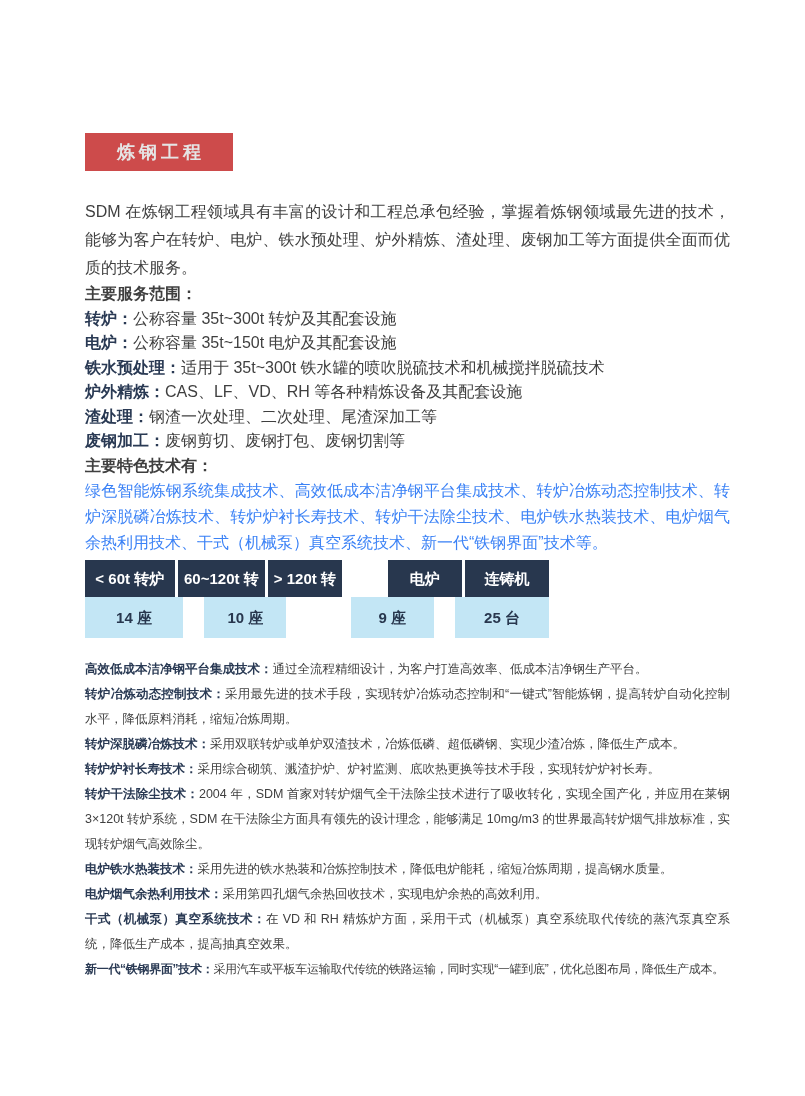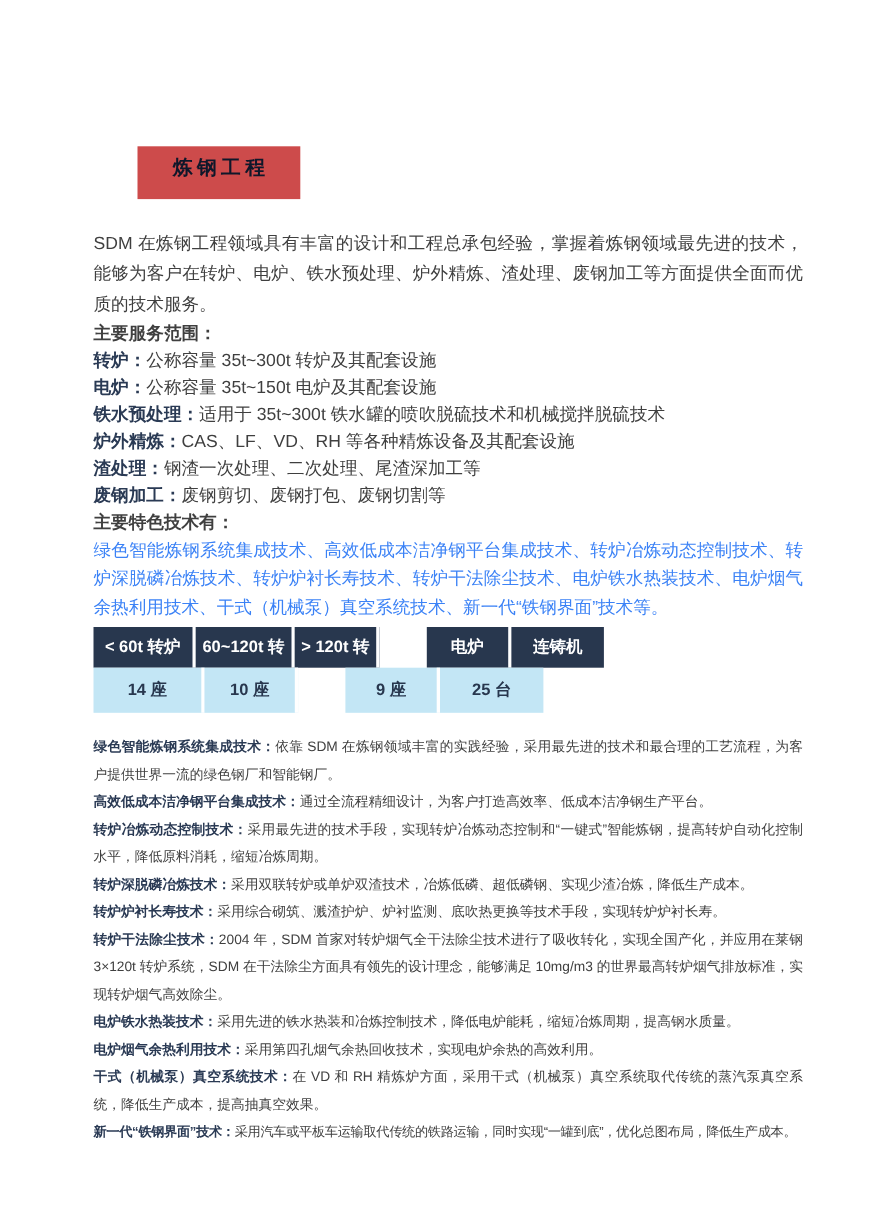--- a/index.html
+++ b/index.html
@@ -12,26 +12,25 @@
   .content {
     position: absolute;
     left: 85px; top: 0;
     width: 645px;
   }
   
   .badge {
     display: inline-block;
     margin-top: 133px;
     background: #cd4b4b;
-    color: #0f172a;
+    color: #e5e5e5;
     font-size: 18px;
     font-weight: bold;
     letter-spacing: 4px;
-    padding: 7px 28px 17px 32px;
-    margin-left: 40px;
+    padding: 7px 28px 7px 32px;
   }
   
   .intro {
     margin-top: 27px;
     font-size: 16px;
     line-height: 28px;
     text-align: justify;
     color: #3f3f3f;
   }
   
@@ -47,21 +46,21 @@
     font-size: 16px;
     line-height: 26px;
     text-align: justify;
     color: #3b82f6;
   }
   
   .cap-table {
     margin-top: 4px;
     width: 464px;
   }
-  .cap-row { display: flex; width: 100%; }
+  .cap-row { display: flex; width: 100%; justify-content: space-between; }
   .cap-cell {
     text-align: center;
     font-weight: bold;
     border-right: 3px solid #ffffff;
   }
   .cap-cell:last-child { border-right: none; }
   .cap-head .cap-cell {
     background: #28374e;
     color: #ffffff;
     font-size: 15px;
@@ -120,21 +119,20 @@
     </div>
     <div class="cap-row cap-vals">
       <div class="cap-cell c1">14 座</div>
       <div class="cap-cell c2">10 座</div>
       <div class="cap-cell c3">9 座</div>
       <div class="cap-cell c4">25 台</div>
     </div>
   </div>
 
   <div class="tech-list">
-    <p><b>绿色智能炼钢系统集成技术：</b><span>依靠 SDM 在炼钢领域丰富的实践经验，采用最先进的技术和最合理的工艺流程，为客户提供世界一流的绿色钢厂和智能钢厂。</span></p>
     <p><b>高效低成本洁净钢平台集成技术：</b><span>通过全流程精细设计，为客户打造高效率、低成本洁净钢生产平台。</span></p>
     <p><b>转炉冶炼动态控制技术：</b><span>采用最先进的技术手段，实现转炉冶炼动态控制和“一键式”智能炼钢，提高转炉自动化控制水平，降低原料消耗，缩短冶炼周期。</span></p>
     <p><b>转炉深脱磷冶炼技术：</b><span>采用双联转炉或单炉双渣技术，冶炼低磷、超低磷钢、实现少渣冶炼，降低生产成本。</span></p>
     <p><b>转炉炉衬长寿技术：</b><span>采用综合砌筑、溅渣护炉、炉衬监测、底吹热更换等技术手段，实现转炉炉衬长寿。</span></p>
     <p><b>转炉干法除尘技术：</b><span>2004 年，SDM 首家对转炉烟气全干法除尘技术进行了吸收转化，实现全国产化，并应用在莱钢 3×120t 转炉系统，SDM 在干法除尘方面具有领先的设计理念，能够满足 10mg/m3 的世界最高转炉烟气排放标准，实现转炉烟气高效除尘。</span></p>
     <p><b>电炉铁水热装技术：</b><span>采用先进的铁水热装和冶炼控制技术，降低电炉能耗，缩短冶炼周期，提高钢水质量。</span></p>
     <p><b>电炉烟气余热利用技术：</b><span>采用第四孔烟气余热回收技术，实现电炉余热的高效利用。</span></p>
     <p><b>干式（机械泵）真空系统技术：</b><span>在 VD 和 RH 精炼炉方面，采用干式（机械泵）真空系统取代传统的蒸汽泵真空系统，降低生产成本，提高抽真空效果。</span></p>
     <p class="tight"><b>新一代“铁钢界面”技术：</b><span>采用汽车或平板车运输取代传统的铁路运输，同时实现“一罐到底”，优化总图布局，降低生产成本。</span></p>
   </div>

